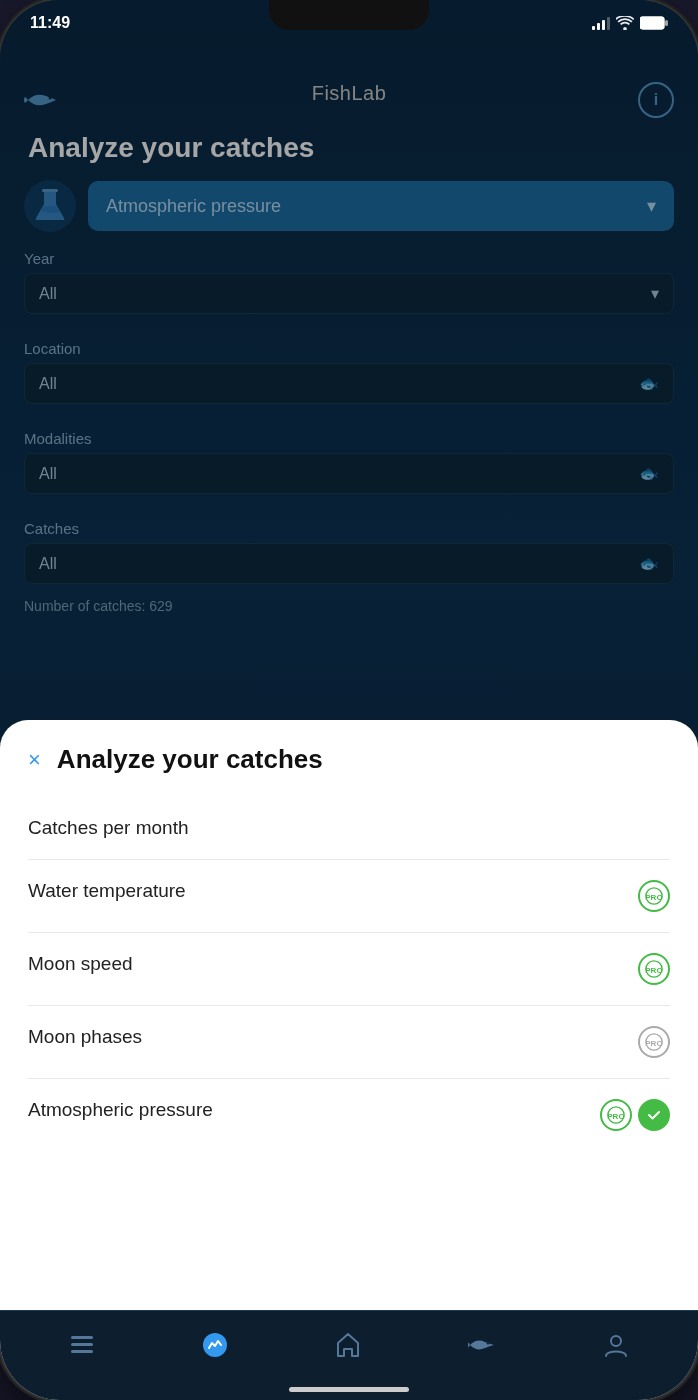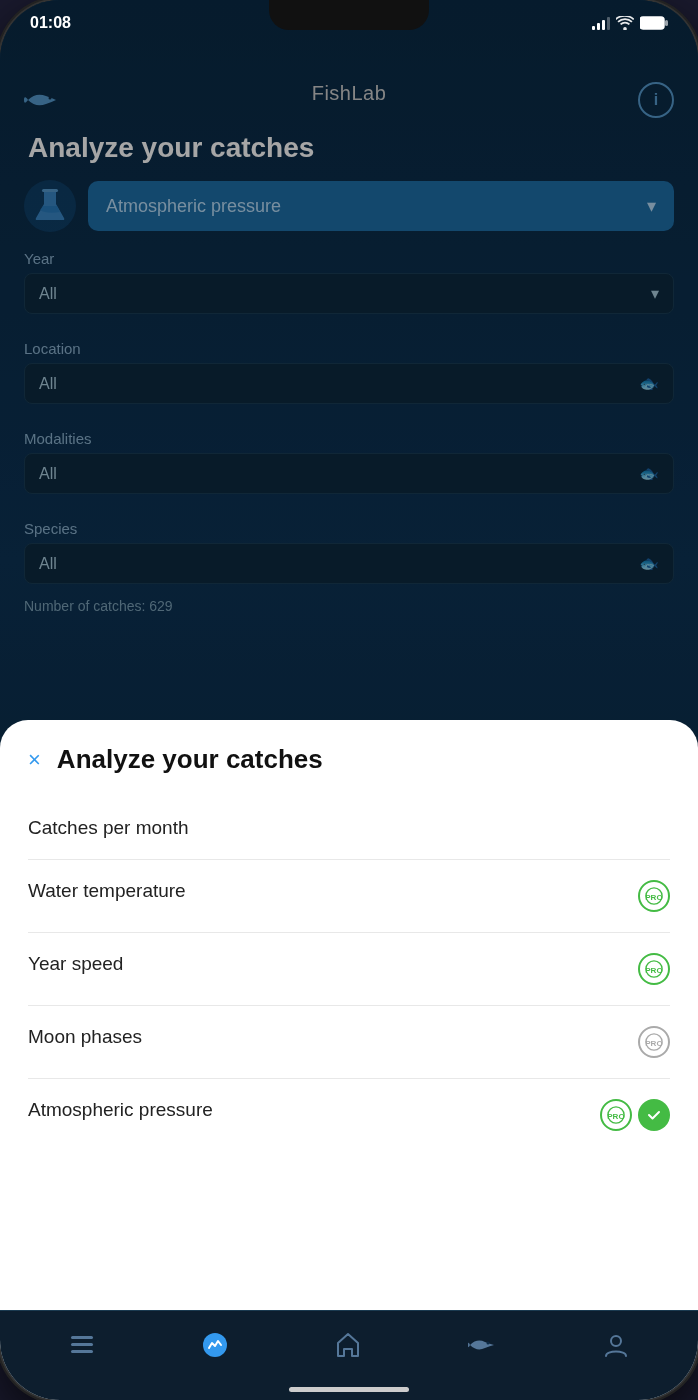--- a/index.html
+++ b/index.html
@@ -326,21 +326,21 @@
 </head>
 <body>
 
 <div class="phone-frame">
 
   <div class="phone-screen">
     <div class="notch"></div>
     <div class="app-bg"></div>
 
     <div class="status-bar">
-      <span>01:08</span>
+      <span>11:49</span>
       <div class="status-right">
         <div class="signal-bars">
           <div class="signal-bar" style="height:4px"></div>
           <div class="signal-bar" style="height:7px"></div>
           <div class="signal-bar" style="height:10px"></div>
           <div class="signal-bar" style="height:13px; background:rgba(255,255,255,0.3)"></div>
         </div>
 
         <svg width="18" height="14" viewBox="0 0 20 15" fill="white">
           <path d="M10 12a2 2 0 110 4 2 2 0 010-4zm-5.6-3.6a8 8 0 0111.2 0l-1.4 1.4a6 6 0 00-8.4 0L4.4 8.4zm-2.8-2.8a12 12 0 0116.8 0l-1.4 1.4a10 10 0 00-14 0L1.6 5.6zm-2.8-2.8a16 16 0 0121.6 0l-1.4 1.4a14 14 0 00-18.8 0L-1.2 2.8z" opacity="0.9"></path>
@@ -400,21 +400,21 @@
           </div>
         </div>
         <div class="filter-group">
           <label>Modalities</label>
           <div class="filter-select">
             <span>All</span>
             <span>🐟</span>
           </div>
         </div>
         <div class="filter-group">
-          <label>Species</label>
+          <label>Catches</label>
           <div class="filter-select">
             <span>All</span>
             <span>🐟</span>
           </div>
         </div>
       </div>
 
       <div class="catches-count">Number of catches: 629</div>
     </div>
 
@@ -441,21 +441,21 @@
             <div class="pro-badge">
               <svg width="18" height="18" viewBox="0 0 20 20" fill="none">
                 <circle cx="10" cy="10" r="9" stroke="#44bb44" stroke-width="1.5"></circle>
                 <text x="10" y="14" text-anchor="middle" font-size="9" fill="#44bb44" font-weight="700">PRO</text>
               </svg>
             </div>
           </div>
         </div>
 
         <div class="list-item">
-          <span class="list-item-label">Year speed</span>
+          <span class="list-item-label">Moon speed</span>
           <div class="list-item-icons">
             <div class="pro-badge">
               <svg width="18" height="18" viewBox="0 0 20 20" fill="none">
                 <circle cx="10" cy="10" r="9" stroke="#44bb44" stroke-width="1.5"></circle>
                 <text x="10" y="14" text-anchor="middle" font-size="9" fill="#44bb44" font-weight="700">PRO</text>
               </svg>
             </div>
           </div>
         </div>
 

